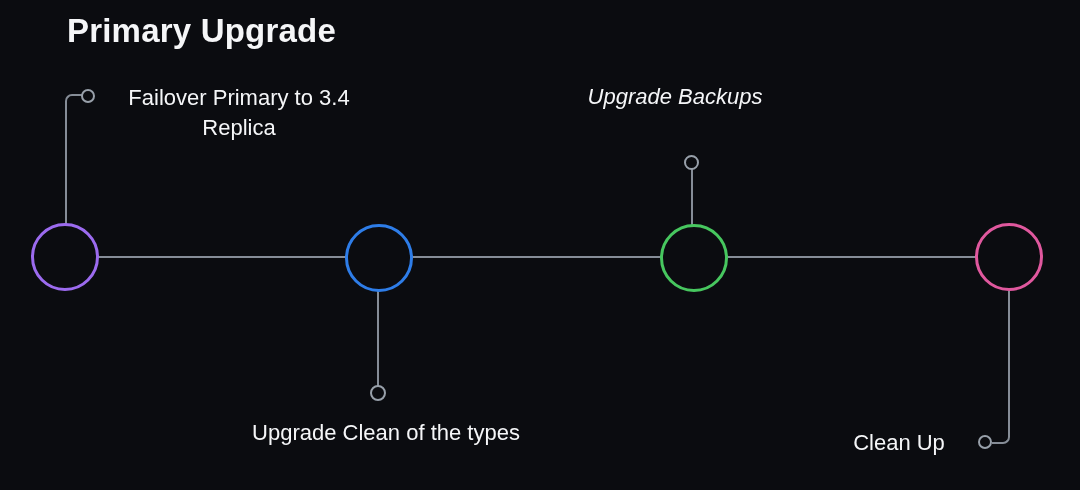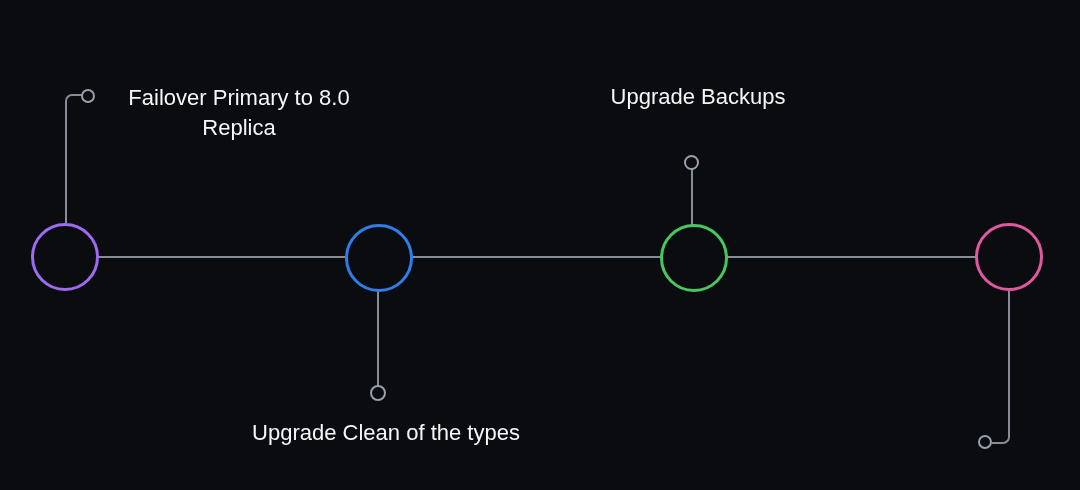--- a/index.html
+++ b/index.html
@@ -95,43 +95,45 @@
   
   .label {
     position: absolute;
     font-size: 22px;
     line-height: 30px;
     color: var(--text, #f5f6f8);
     text-align: center;
     z-index: 4;
   }
   .label.l-failover { left: 104px; top: 83px;  width: 270px; }
-  .label.l-backups  { left: 573px; top: 82px;  width: 250px; }
+  .label.l-backups  { left: 550px; top: 82px;  width: 250px; font-style: italic; }
   .label.l-rest     { left: 236px; top: 418px; width: 300px; }
   .label.l-cleanup  { left: 824px; top: 428px; width: 150px; }
 </style>
 </head>
 <body>
 
 <div class="canvas">
 
+  <h1 class="title">Primary Upgrade</h1>
 
   <div class="trunk"></div>
   <div class="elbow conn-purple"></div>
   <div class="vline conn-blue"></div>
   <div class="vline conn-green"></div>
   <div class="elbow conn-pink"></div>
 
   <div class="terminator t-purple"></div>
   <div class="terminator t-blue"></div>
   <div class="terminator t-green"></div>
   <div class="terminator t-pink"></div>
 
   <div class="node n-purple"></div>
   <div class="node n-blue"></div>
   <div class="node n-green"></div>
   <div class="node n-pink"></div>
 
-  <div class="label l-failover">Failover Primary to 8.0 Replica</div>
+  <div class="label l-failover">Failover Primary to 3.4 Replica</div>
   <div class="label l-rest">Upgrade Clean of the types</div>
   <div class="label l-backups">Upgrade Backups</div>
+  <div class="label l-cleanup">Clean Up</div>
 
 </div>
 
 </body></html>

